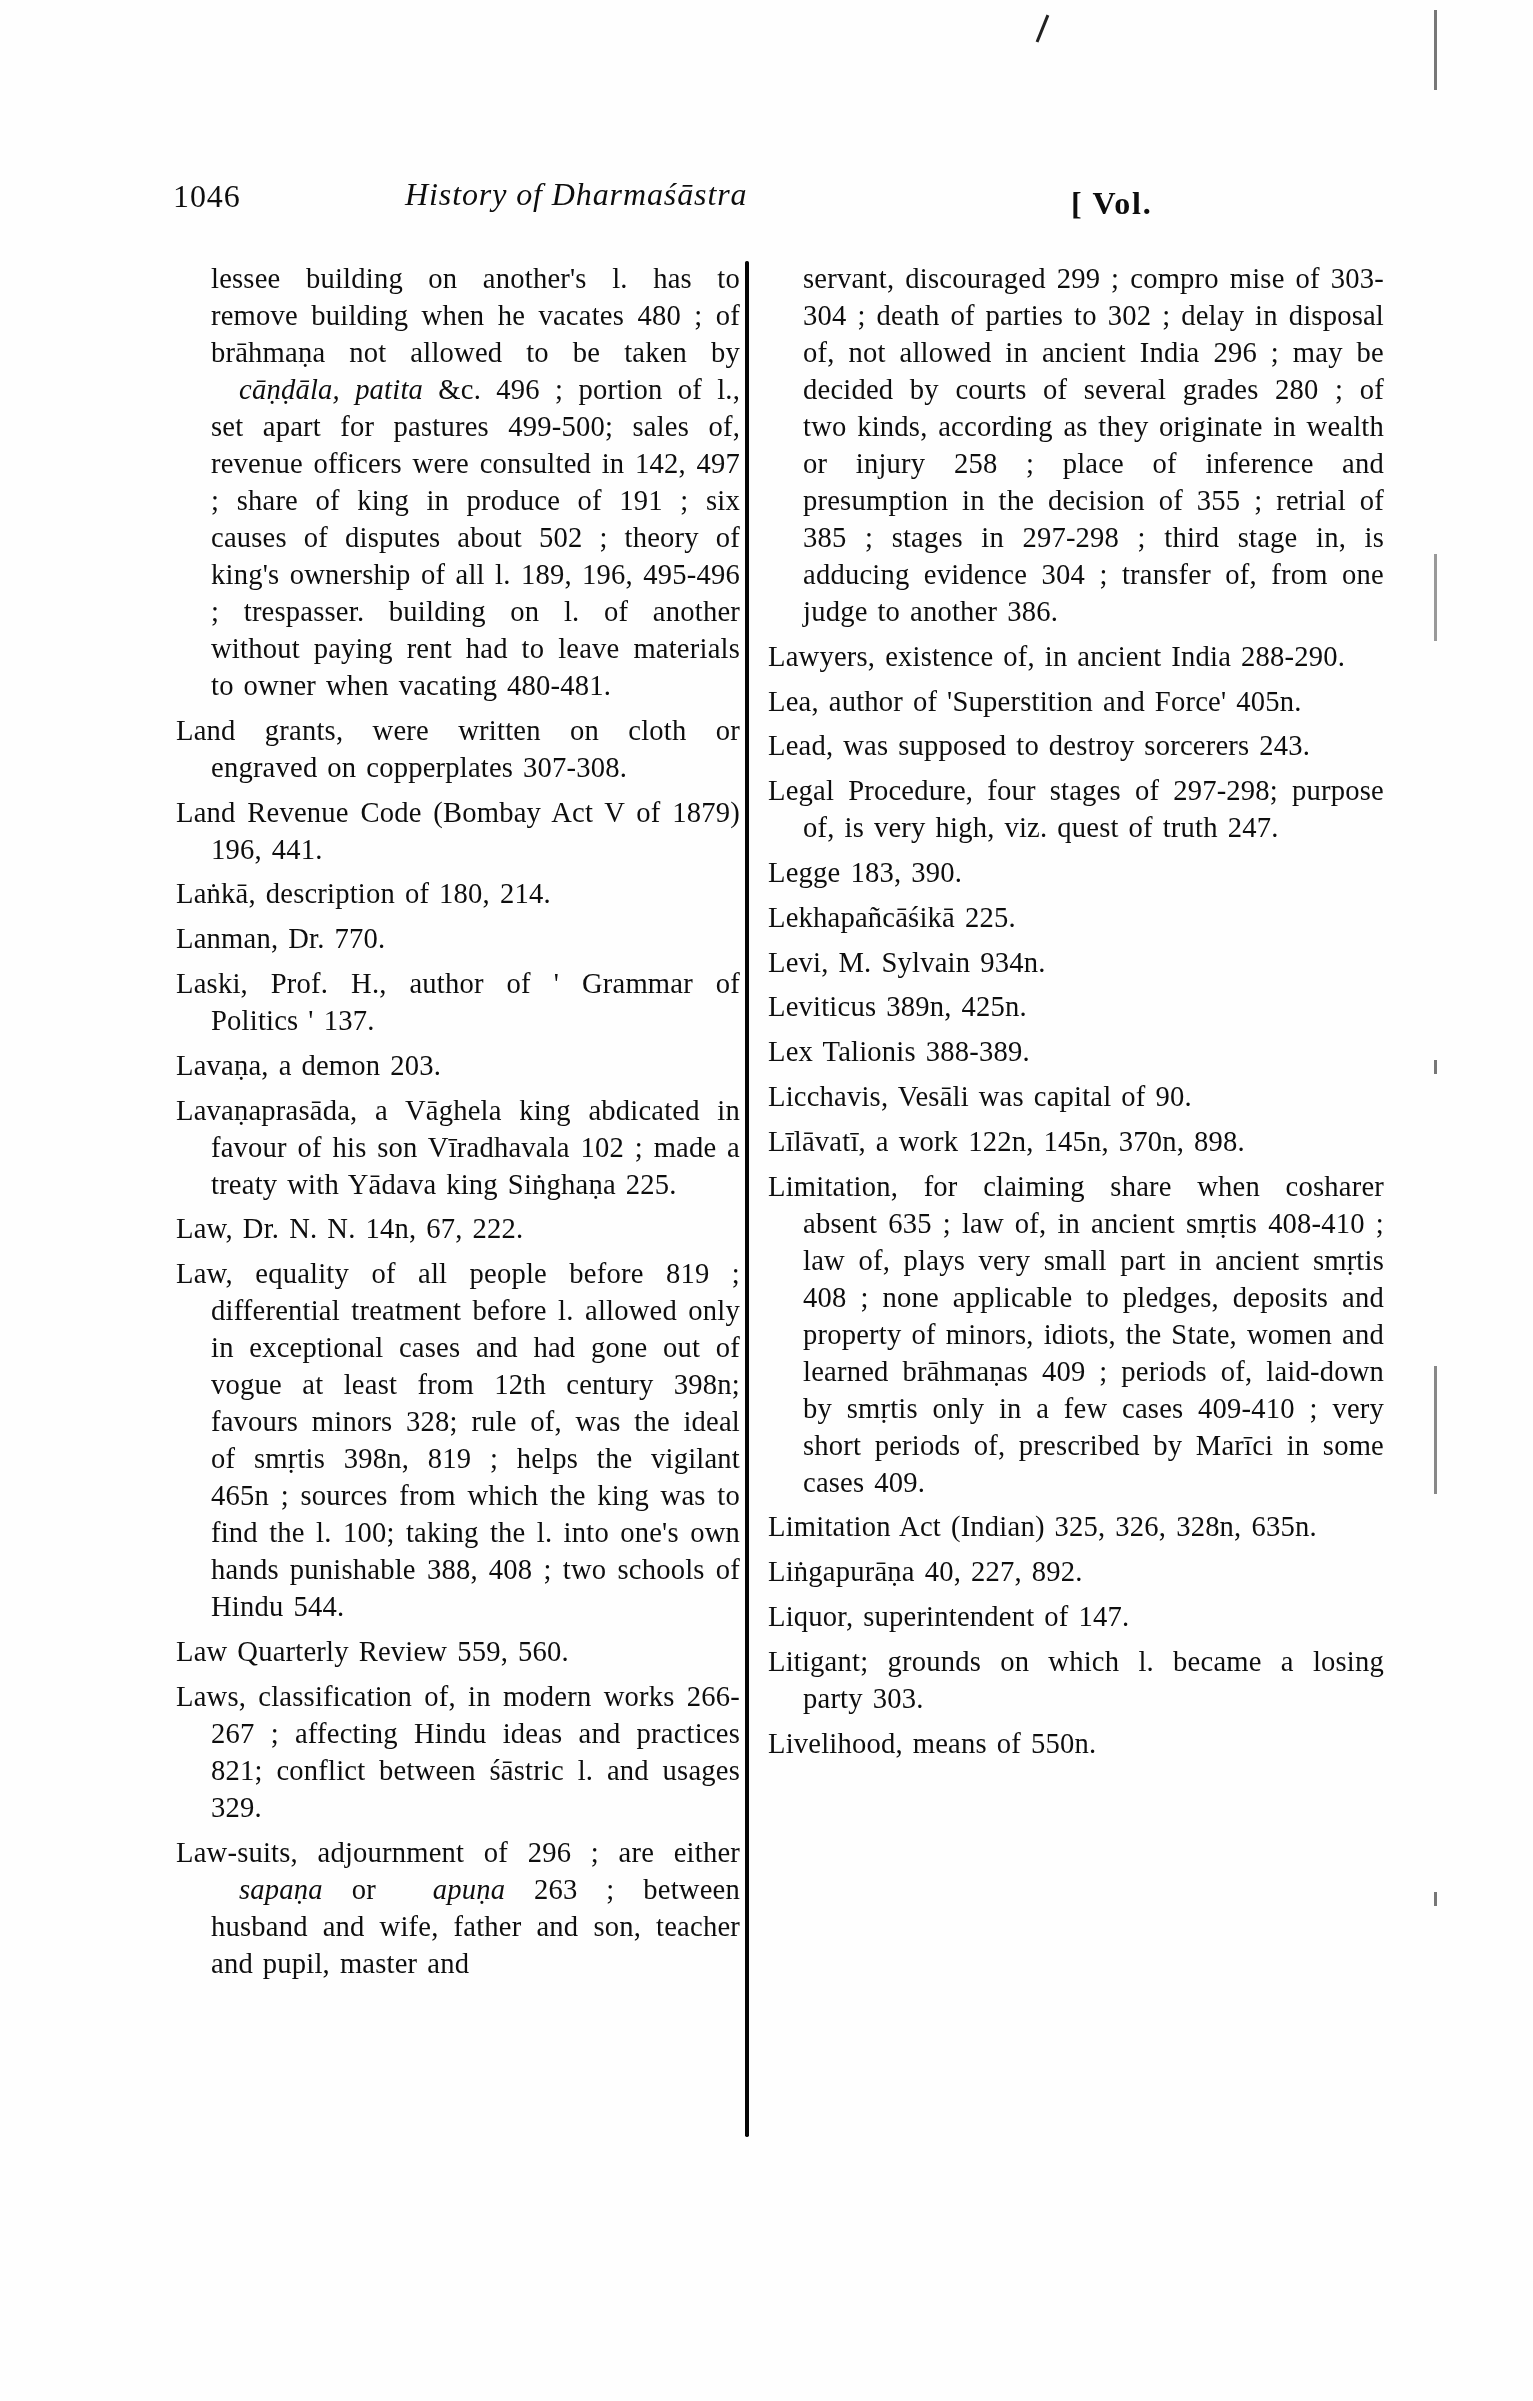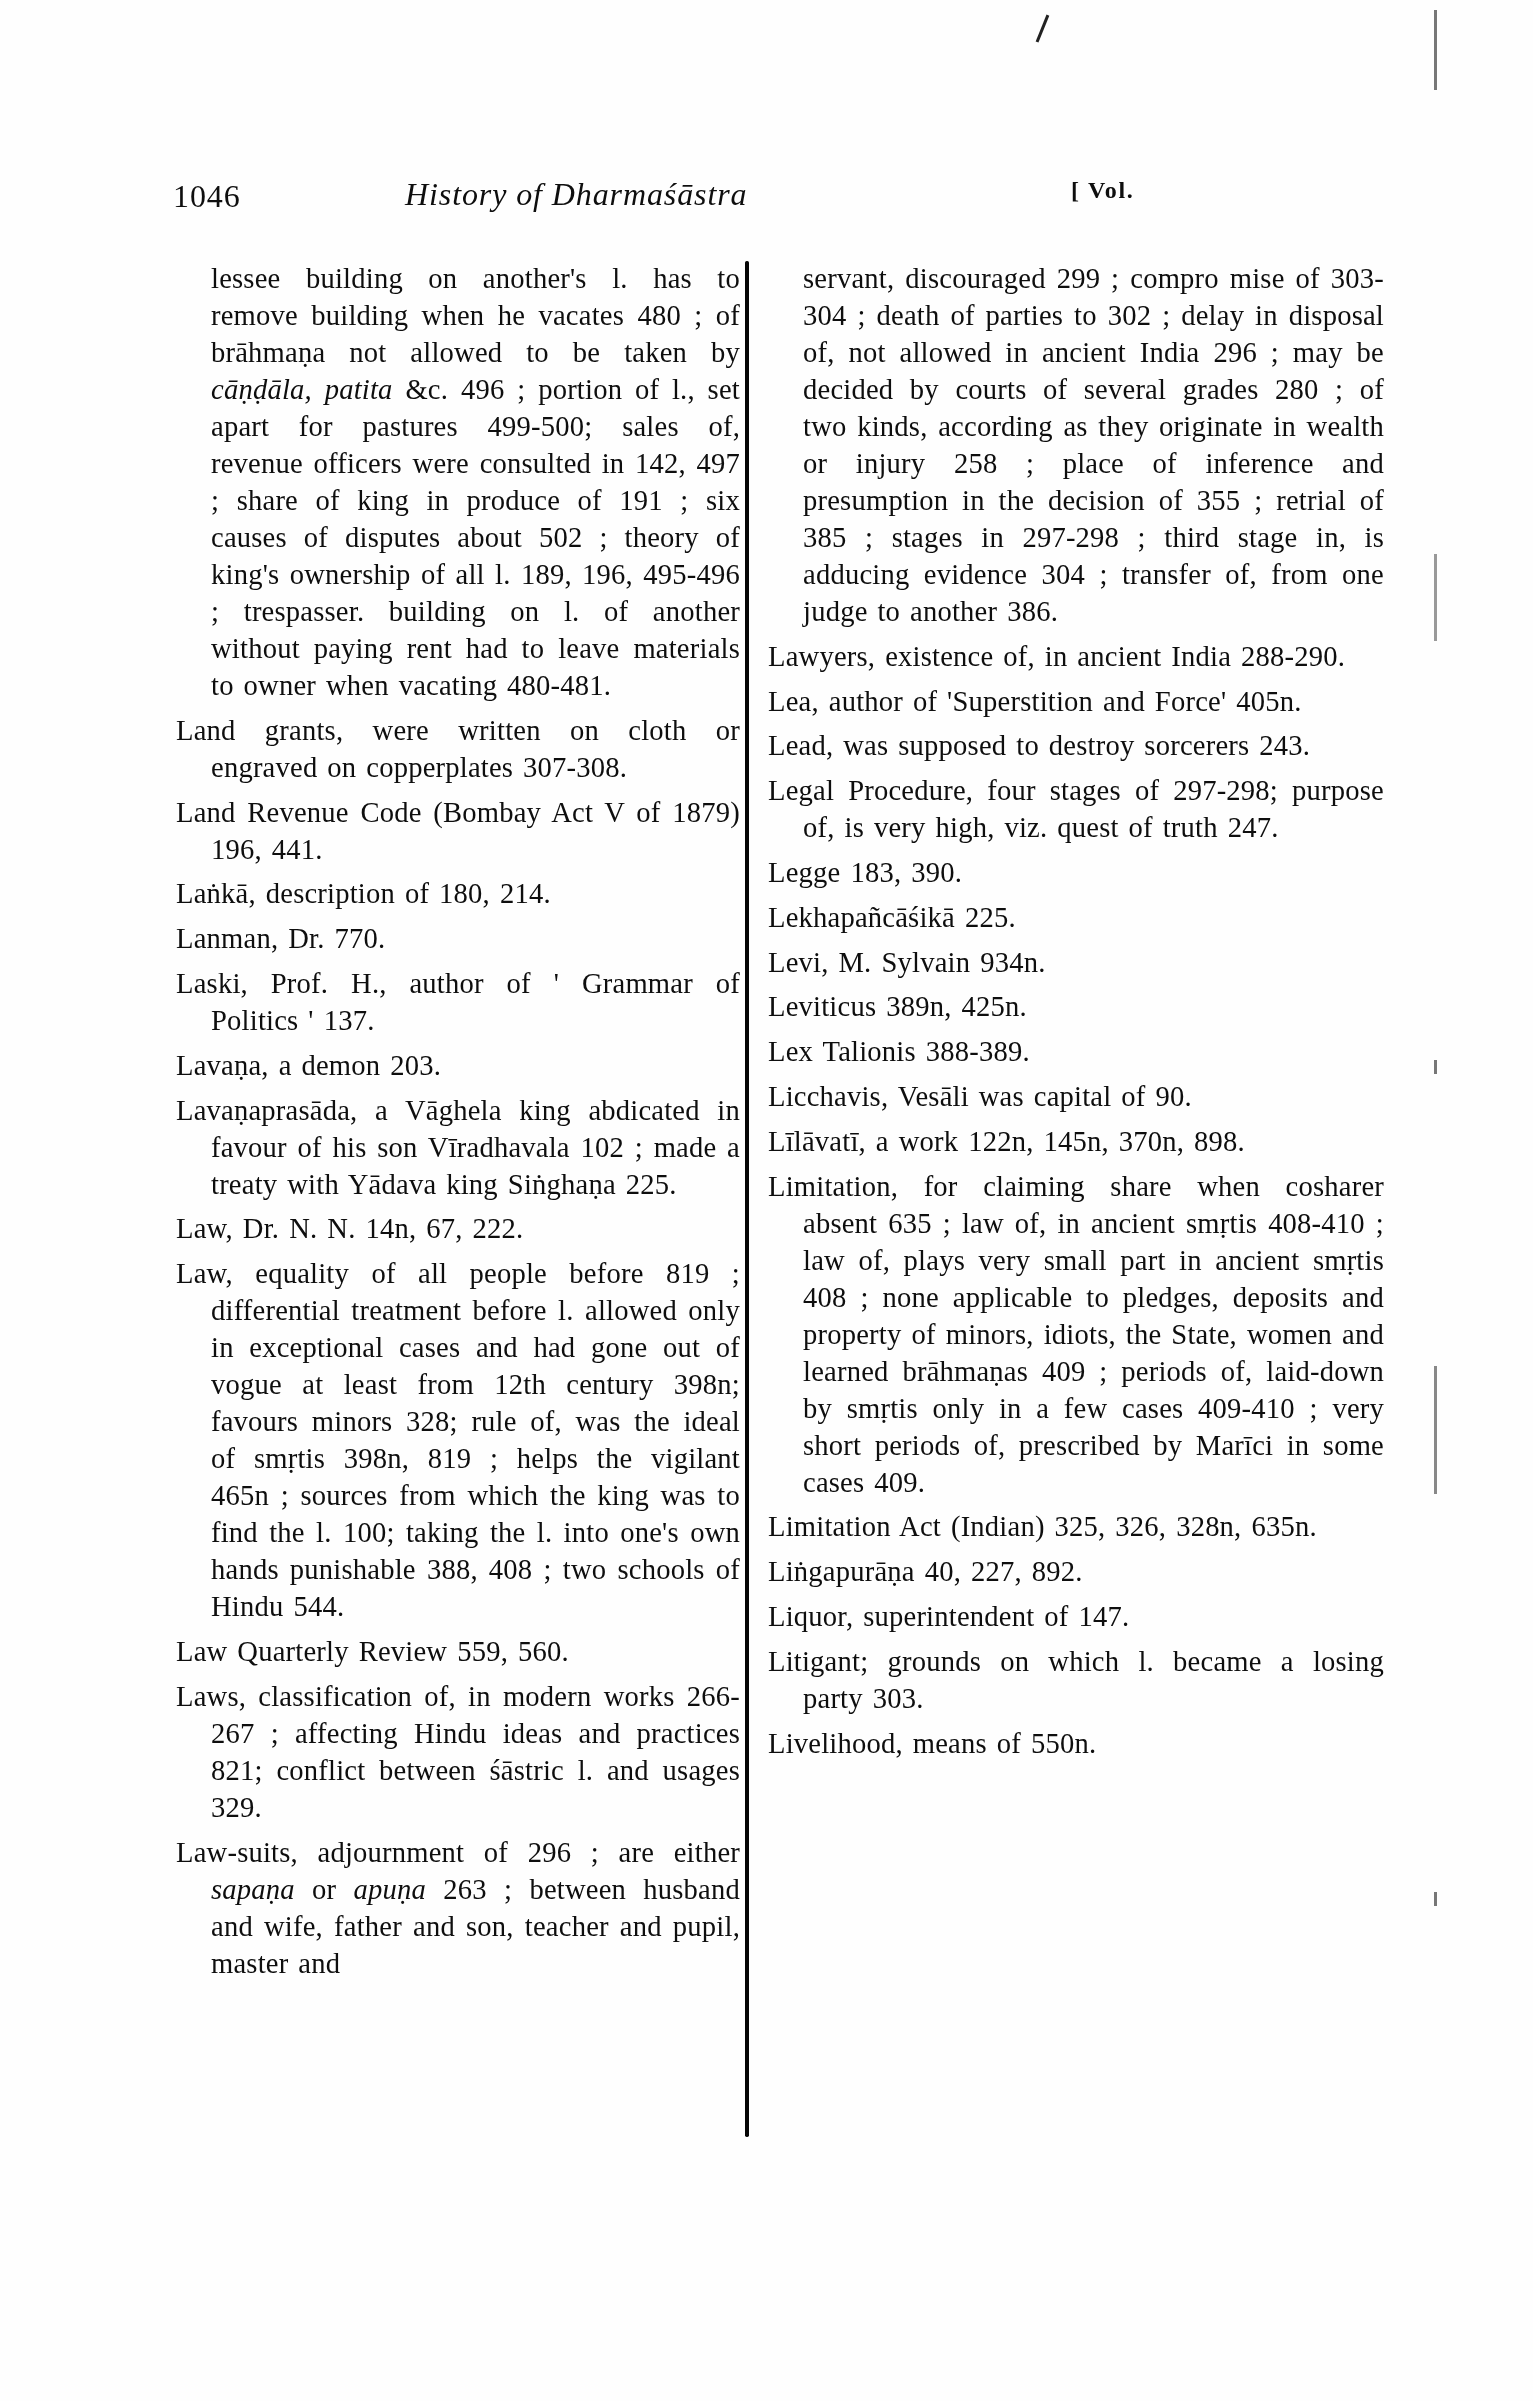--- a/index.html
+++ b/index.html
@@ -8,35 +8,35 @@
     background:#fefefe;
     font-family:"Liberation Serif","DejaVu Serif",serif;
     color:#0e0e0e;
     position:relative;
     -webkit-font-smoothing:antialiased;
   }
   .page{position:absolute;inset:0;}
   .header{position:absolute;top:171px;left:0;width:100%;height:61px;text-decoration:underline;}
   .page-number{position:absolute;left:173px;top:7px;font-size:32px;letter-spacing:0.9px;}
   .running-title{position:absolute;left:405px;top:5.2px;font-size:32px;font-style:italic;letter-spacing:0.9px;}
-  .volume-label{position:absolute;left:1071px;top:6px;font-size:24px;font-weight:bold;letter-spacing:1.7px;}
+  .volume-label{position:absolute;left:1071px;top:14px;font-size:32px;font-weight:bold;letter-spacing:1.7px;}
   .column{position:absolute;top:260px;text-align:justify;}
   .column-left{left:176px;width:564px;}
   .column-right{left:768px;width:616px;}
   .entry{
     margin:0 0 7.8px 0;
     font-size:28.6px;
     line-height:37px;
     padding-left:35px;
     text-indent:-35px;
     word-spacing:2.6px;
     letter-spacing:0.2px;
   }
   .entry.cont{text-indent:0;}
-  .entry i{font-style:italic;}
+  .entry i{font-style:italic;margin-left:28px;}
   .col-divider{
     position:absolute;left:745px;top:261px;width:4.3px;height:1876px;
     background:#050505;border-radius:1.7px;
   }
   .artifact{position:absolute;background:#444;}
   .artifact.slash{width:2.6px;height:29px;left:1041px;top:14px;transform:rotate(22deg);background:#222;}
   .edge-mark{position:absolute;left:1434px;width:2.6px;background:#777;}
   .em1{top:10.4px;height:80px;}
   .em2{top:554px;height:87px;background:#999;}
   .em3{top:1060px;height:14px;}

